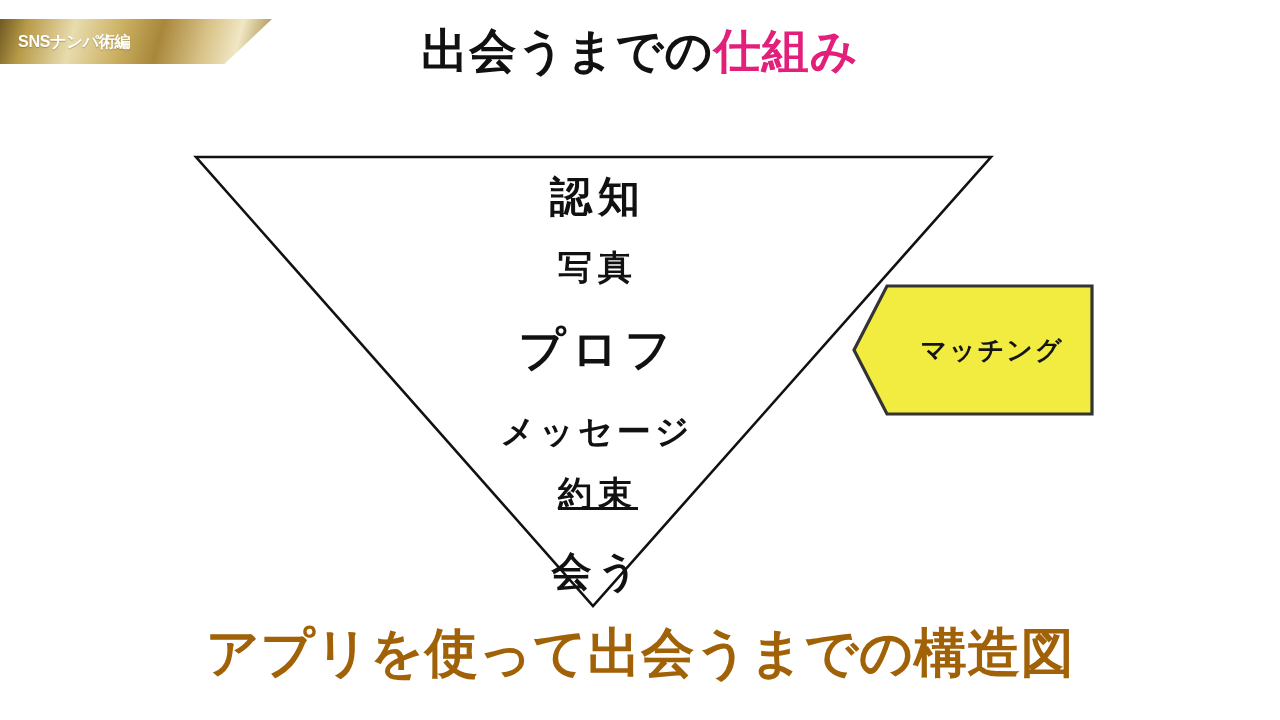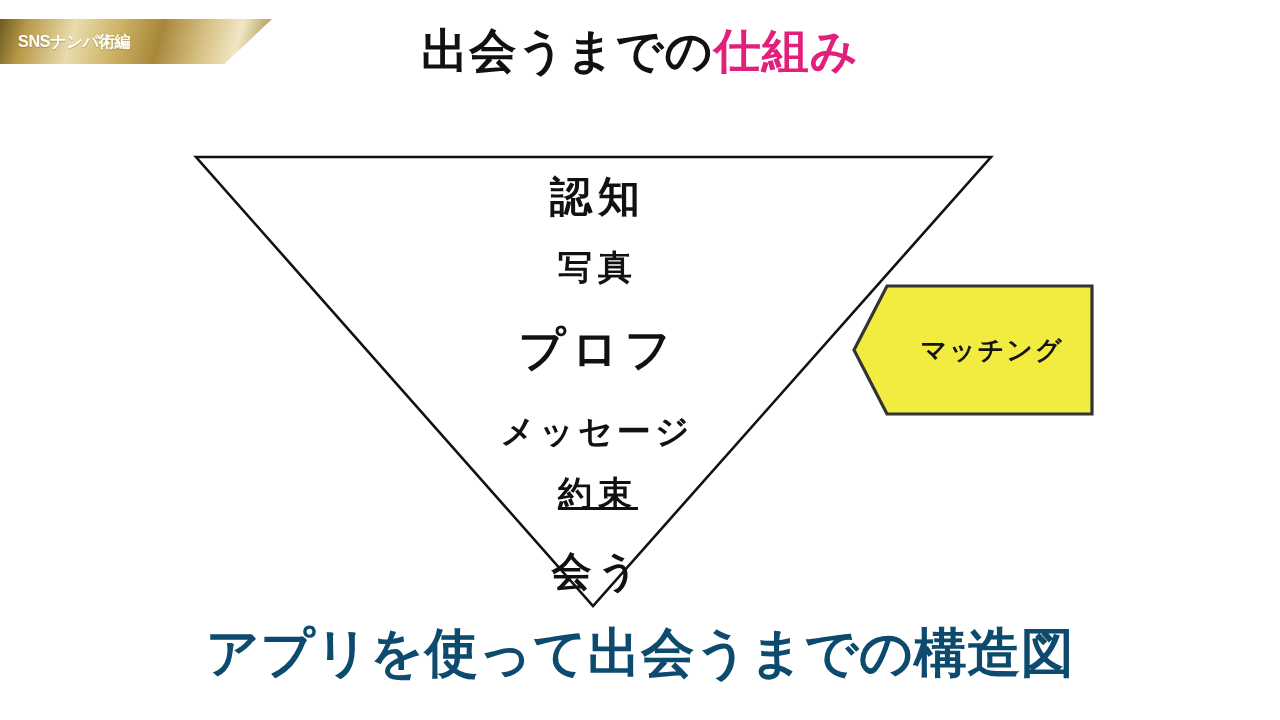--- a/index.html
+++ b/index.html
@@ -124,21 +124,21 @@
     white-space: nowrap;
   }
 
   
   #caption {
     position: absolute;
     left: 0;
     top: 618px;
     width: 1280px;
     text-align: center;
-    color: #0c4a6e;
+    color: #a16207;
     font-size: 53px;
     font-weight: bold;
     letter-spacing: 0.5px;
     white-space: nowrap;
   }
 </style>
 </head>
 <body>
 
 <div id="slide">

